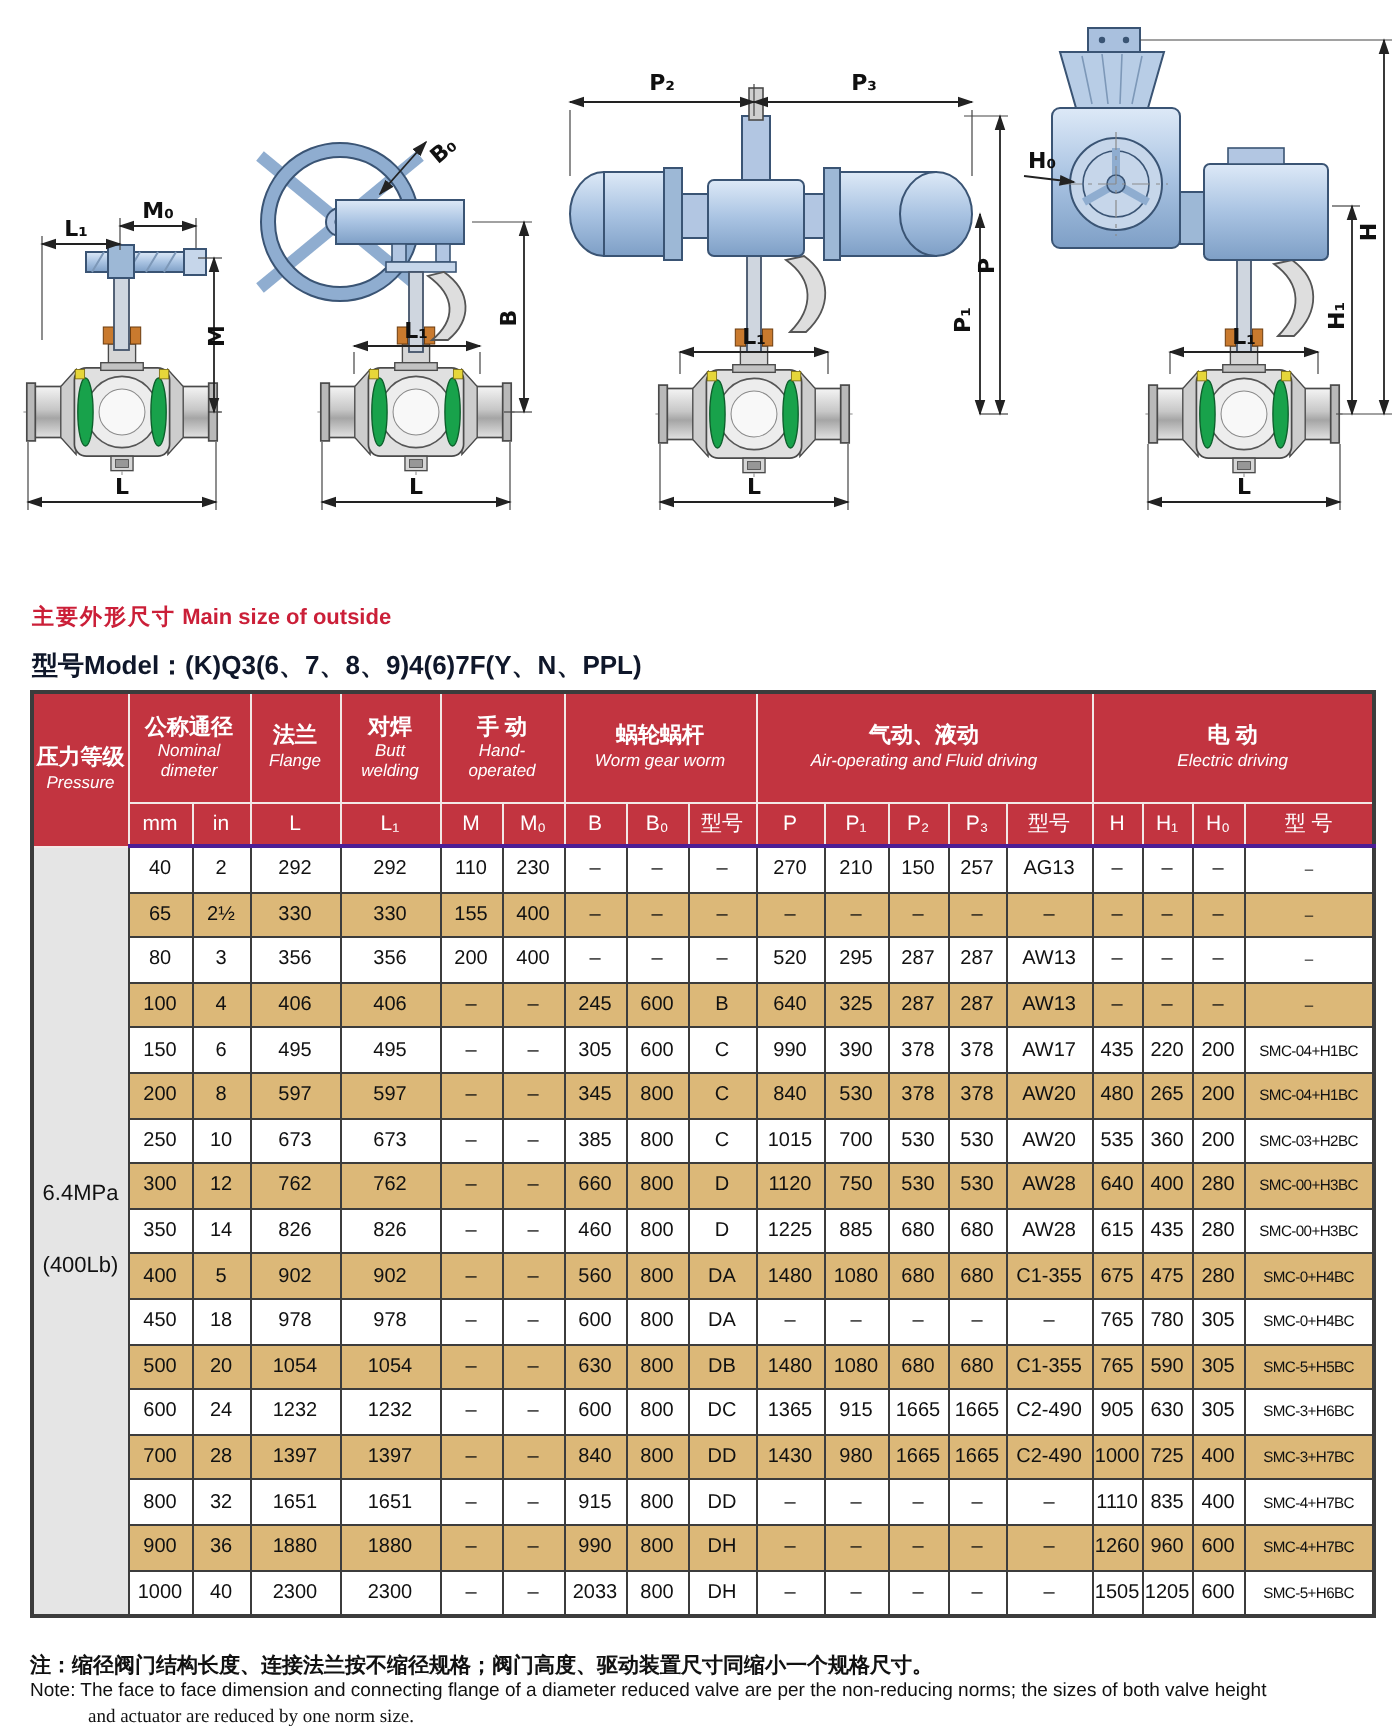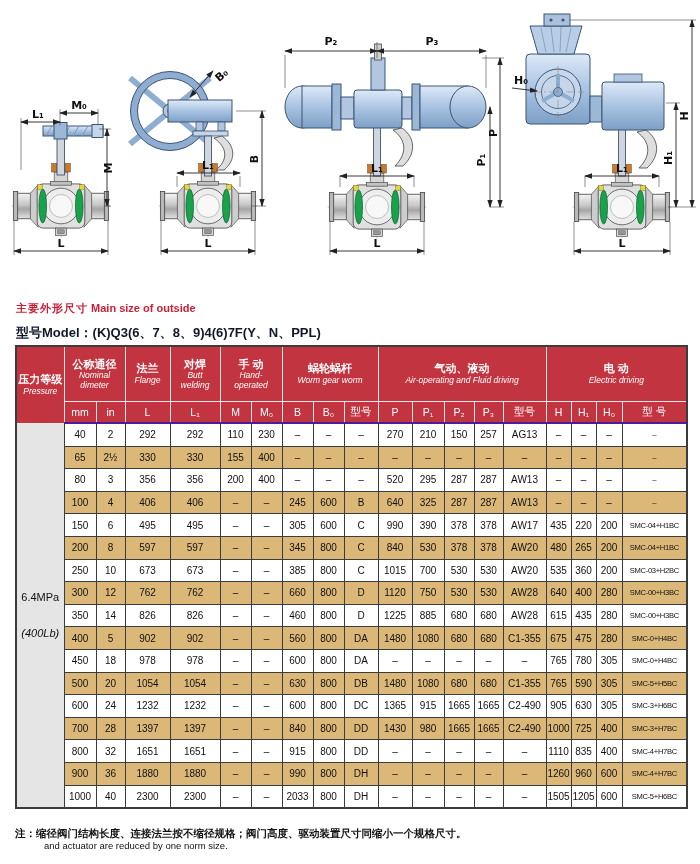--- a/index.html
+++ b/index.html
@@ -30,21 +30,21 @@
   tbody td{border:1px solid #3c3c3c;font-size:10px;height:21.6px;background:#fff;}
   tbody td.tan{background:var(--tan);}
   tbody td.model-col{font-size:7.6px;letter-spacing:-0.3px;}
   #pressure-cell{font-size:11px;background:#e5e5e5;}
   #pressure-cell div{line-height:1.1;}
 
   
   .notes{position:absolute;left:15px;top:826px;width:676px;}
   .notes .zh{font-size:10.5px;font-weight:bold;line-height:1.35;}
   .notes .en{font-size:9.5px;line-height:1.3;}
-  .notes .en2{padding-left:29px;}
+  .notes .en2{padding-left:29px;font-family:Liberation Serif, serif;}
 </style>
 </head>
 <body>
 
 <svg id="drw" width="700" height="300" viewBox="0 0 700 300">
   <defs>
     <marker id="ar" markerWidth="9" markerHeight="8" refX="8" refY="4" orient="auto-start-reverse">
       <path d="M0,1 L9,4 L0,7 Z" fill="#222"></path>
     </marker>
     <linearGradient id="gP" x1="0" y1="0" x2="0" y2="1">
@@ -311,21 +311,21 @@
         <th>H</th>
         <th>H₁</th>
         <th>H₀</th>
         <th>型 号</th>
       </tr>
   </thead>
   <tbody id="tbody">
       <tr>
         <td id="pressure-cell" rowspan="17">
           <div>6.4MPa</div>
-          <div style="margin-top: 24px; font-style: italic;">(400Lb)</div>
+          <div style="margin-top: 24px;">(400Lb)</div>
         </td>
         <td>40</td>
         <td>2</td>
         <td>292</td>
         <td>292</td>
         <td>110</td>
         <td>230</td>
         <td>–</td>
         <td>–</td>
         <td>–</td>
@@ -657,14 +657,15 @@
         <td>1505</td>
         <td>1205</td>
         <td>600</td>
         <td class="model-col">SMC-5+H6BC</td>
       </tr>
     </tbody>
 </table>
 
 <div class="notes">
   <div class="zh">注：缩径阀门结构长度、连接法兰按不缩径规格；阀门高度、驱动装置尺寸同缩小一个规格尺寸。</div>
+  <div class="en">Note: The face to face dimension and connecting flange of a diameter reduced valve are per the non-reducing norms; the sizes of both valve height</div>
   <div class="en en2">and actuator are reduced by one norm size.</div>
 </div>
 
 </body></html>

